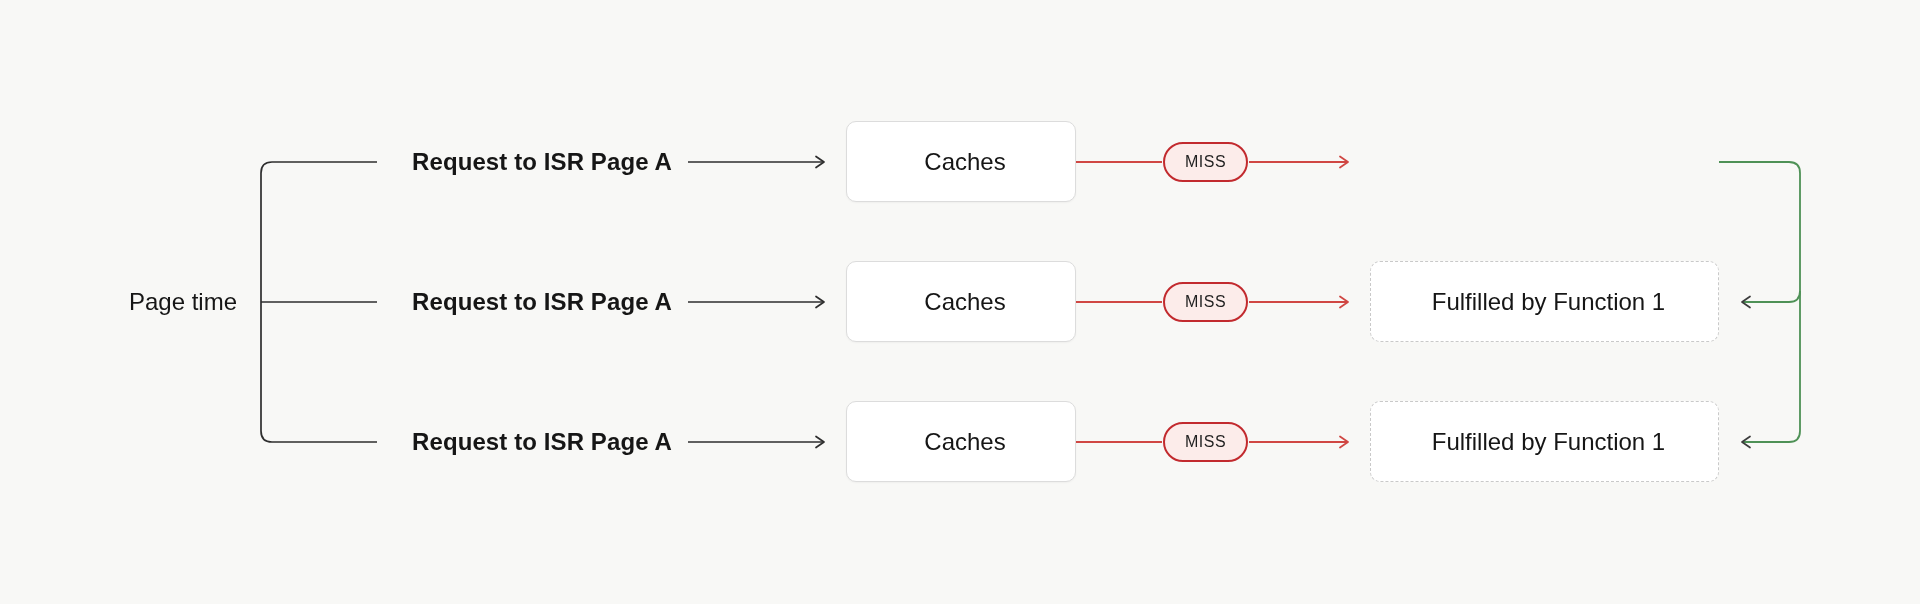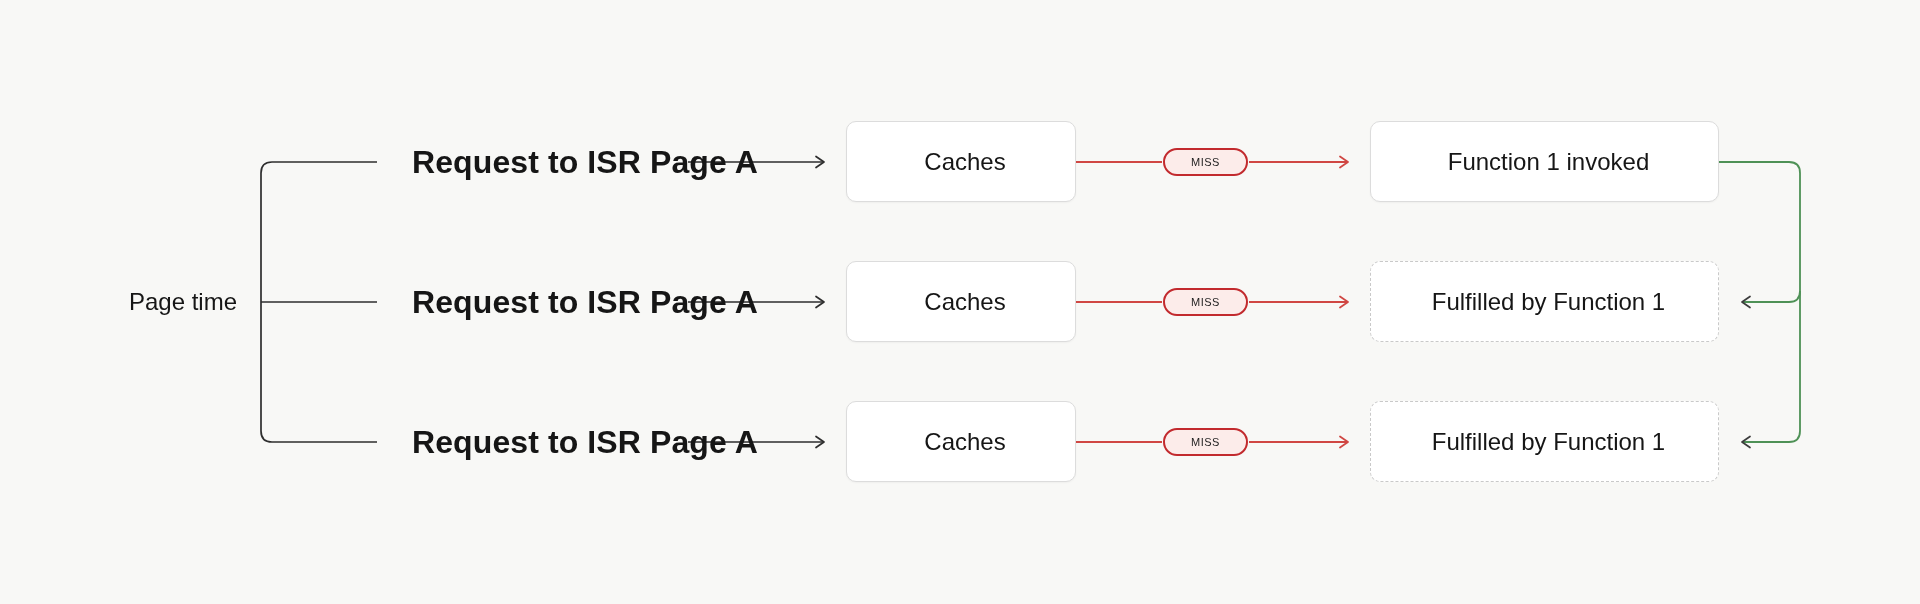--- a/index.html
+++ b/index.html
@@ -16,41 +16,41 @@
 
   .row{position:absolute;left:0;width:1920px;height:82px;}
   .row-1{top:121px;} .row-2{top:261px;} .row-3{top:401px;}
 
   .group-label{
     position:absolute;right:1683px;top:287px;height:30px;line-height:30px;
     font-size:24px;font-weight:400;color:var(--text);white-space:nowrap;
   }
   .request-label{
     position:absolute;left:412px;top:0;height:100%;display:flex;align-items:center;
-    font-size:32px;font-weight:700;color:var(--text);white-space:nowrap;letter-spacing:.1px;
+    font-size:24px;font-weight:700;color:var(--text);white-space:nowrap;letter-spacing:.1px;
   }
   .node-box{
     position:absolute;top:0;height:81px;background:var(--box-fill);
     border:1px solid var(--solid-box-border);border-radius:10px;
     display:flex;align-items:center;justify-content:center;
     font-size:24px;font-weight:400;color:var(--text);white-space:nowrap;
     box-shadow:0 1px 2px rgba(0,0,0,0.04);
     padding-left:8px;
   }
   .cache-box{left:846px;width:230px;}
   .result-box{left:1370px;width:349px;}
   .result-box[data-variant="dashed"]{
     border:1.6px dashed var(--dashed-box-border);box-shadow:none;
   }
   .miss-badge{
     position:absolute;left:1163px;top:50%;transform:translateY(-50%);
-    width:85px;height:28px;border-radius:22px;
+    width:85px;height:40px;border-radius:22px;
     background:var(--miss-fill);border:2.5px solid var(--miss-border);
     display:flex;align-items:center;justify-content:center;
-    font-size:11px;font-weight:500;letter-spacing:.5px;color:var(--miss-text);
+    font-size:16px;font-weight:500;letter-spacing:.5px;color:var(--miss-text);
   }
 </style>
 </head>
 <body>
 
 <div class="canvas">
 
   <svg class="connector-layer" viewBox="0 0 1920 604" xmlns="http://www.w3.org/2000/svg" aria-hidden="true">
     <defs>
       <marker id="ah-dark" markerUnits="userSpaceOnUse" markerWidth="16" markerHeight="16" viewBox="0 0 16 16" refX="11" refY="8" orient="auto-start-reverse">
@@ -82,21 +82,20 @@
     <path d="M1719,162 H1789 Q1800,162 1800,173 V431 Q1800,442 1789,442 H1742" fill="none" stroke="var(--green-line)" stroke-width="1.8" marker-end="url(#ah-green-dark)"></path>
     <path d="M1800,291 Q1800,302 1789,302 H1742" fill="none" stroke="var(--green-line)" stroke-width="1.8" marker-end="url(#ah-green-dark)"></path>
   </svg>
 
   <div class="group-label">Page time</div>
 
   <div class="row row-1">
     <div class="request-label">Request to ISR Page A</div>
     <div class="node-box cache-box">Caches</div>
     <div class="miss-badge">MISS</div>
-    <div class="node-box result-box" data-variant="solid">Function 1 invoked</div>
   </div>
 
   <div class="row row-2">
     <div class="request-label">Request to ISR Page A</div>
     <div class="node-box cache-box">Caches</div>
     <div class="miss-badge">MISS</div>
     <div class="node-box result-box" data-variant="dashed">Fulfilled by Function 1</div>
   </div>
 
   <div class="row row-3">

